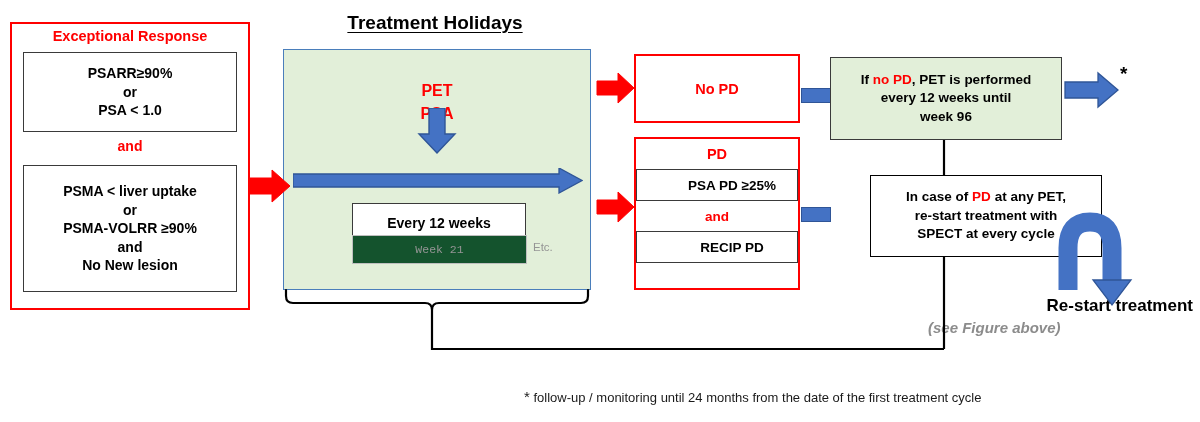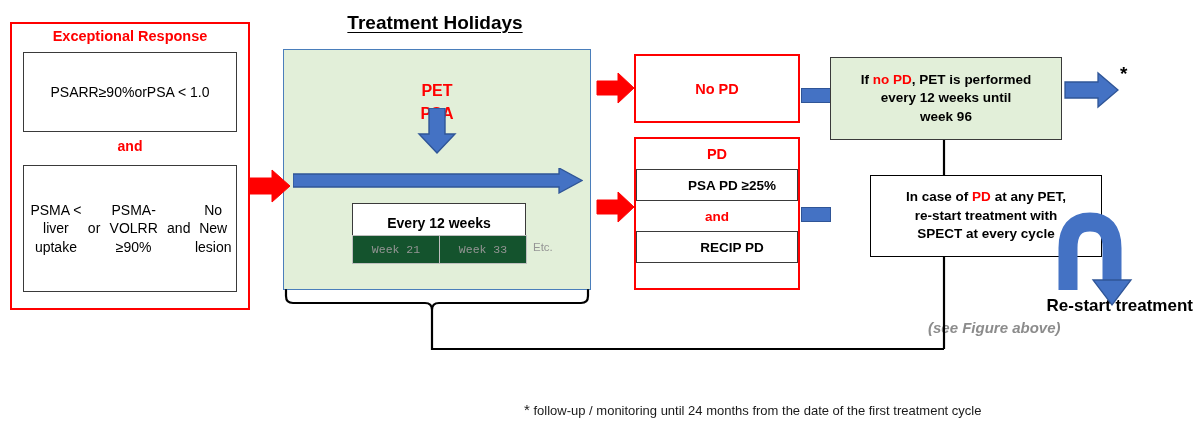--- a/index.html
+++ b/index.html
@@ -29,25 +29,25 @@
     left: 10px; top: 28px; width: 240px;
     text-align: center;
     color: #ff0000;
     font-weight: bold;
     font-size: 14.5px;
   }
   .crit-box {
     border: 1.6px solid #3a3a3a;
     background: #ffffff;
     display: flex;
-    flex-direction: row;
+    flex-direction: column;
     align-items: center;
     justify-content: center;
     color: #000000;
-    font-weight: normal;
+    font-weight: bold;
     font-size: 14px;
     line-height: 1.32;
     text-align: center;
   }
   #crit-box-1 { left: 23px; top: 52px; width: 214px; height: 80px; }
   #crit-box-2 { left: 23px; top: 165px; width: 214px; height: 127px; }
   #crit-and {
     left: 23px; top: 138px; width: 214px;
     text-align: center;
     color: #ff0000;
@@ -168,21 +168,21 @@
     text-align: right;
     color: #000000; font-weight: bold; font-size: 17px;
   }
   #restart-sub {
     left: 928px; top: 319px; width: 265px;
     color: #8c8c8c; font-weight: bold; font-style: italic; font-size: 15px;
   }
 
   
   #footnote {
-    left: 524px; top: 401px; width: 670px;
+    left: 524px; top: 388px; width: 670px;
     color: #1a1a1a; font-size: 13px;
   }
   #footnote .star { font-size: 15px; }
 
   
   .ov { position: absolute; left: 0; top: 0; width: 1200px; height: 422px; pointer-events: none; }
 </style>
 </head>
 <body>
 
@@ -222,21 +222,20 @@
   <div class="abs" id="right-arrow-wrap">
     <svg width="290" height="26" viewBox="0 0 290 26">
       <polygon points="0,6 266,6 266,0 289,12.5 266,25 266,19 0,19" fill="#4472c4" stroke="#2f5597" stroke-width="1.3"></polygon>
     </svg>
   </div>
 
   <div class="abs" id="every12-box">Every 12 weeks</div>
 
   <div class="abs" id="week-row">
     <div class="week-cell">Week 21</div>
-    <div class="week-cell">Week 33</div>
   </div>
   <div class="abs" id="etc-label">Etc.</div>
 
   <div class="abs" id="nopd-box">No PD</div>
 
   <div class="abs" id="pd-box">
     <div id="pd-title">PD</div>
     <div class="pd-sub">PSA PD ≥25%</div>
     <div id="pd-and">and</div>
     <div class="pd-sub">RECIP PD</div>

